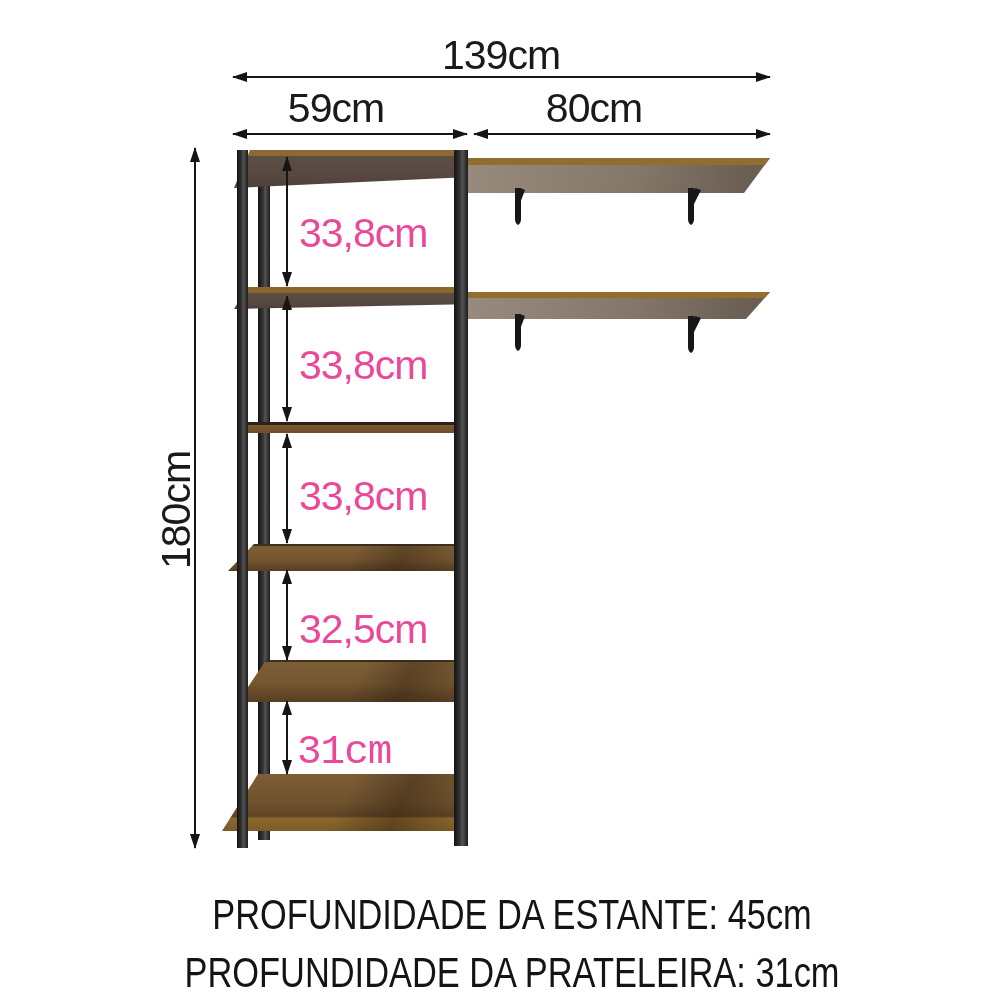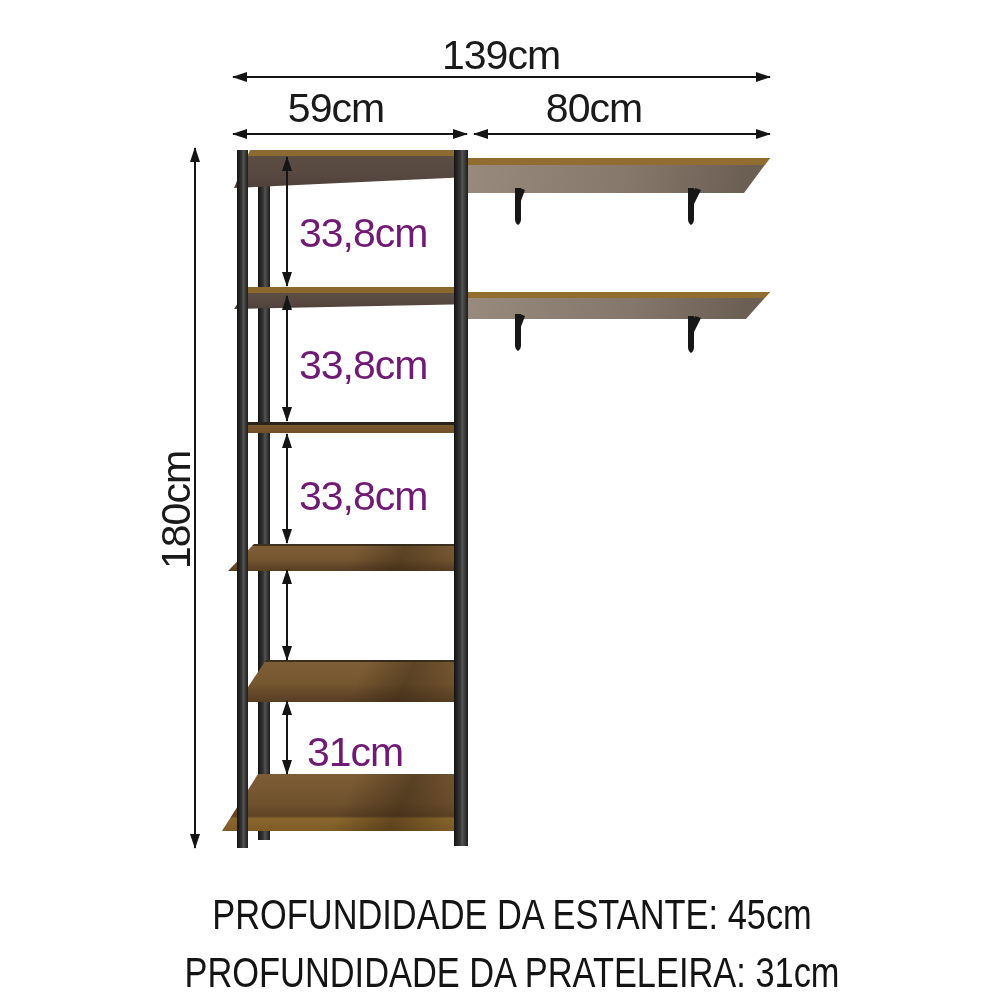--- a/index.html
+++ b/index.html
@@ -7,21 +7,21 @@
     position:relative;width:1000px;height:1000px;background:#ffffff;overflow:hidden;
     font-family:"Liberation Sans","DejaVu Sans",sans-serif;color:#1a1a1a;
   }
   
   .dim-label{
     position:absolute;font-size:41px;line-height:1;letter-spacing:-1px;
     color:#1a1a1a;white-space:nowrap;transform:translate(-50%,-50%);
   }
   .gap-label{
     position:absolute;font-size:41px;line-height:1;letter-spacing:-1px;
-    color:#701a75;white-space:nowrap;transform:translateY(-50%);
+    color:#ec4899;white-space:nowrap;transform:translateY(-50%);
   }
   .rot-label{
     position:absolute;font-size:41px;line-height:1;letter-spacing:-1px;
     color:#1a1a1a;white-space:nowrap;transform:translate(-50%,-50%) rotate(-90deg);
   }
   
   .harrow{position:absolute;height:2px;background:#151515;}
   .harrow::before,.harrow::after{content:"";position:absolute;top:50%;transform:translateY(-50%);
     border-top:5px solid transparent;border-bottom:5px solid transparent;}
   .harrow::before{left:-1px;border-right:15px solid #151515;}
@@ -129,20 +129,21 @@
   <div class="varrow" style="left:286px;top:157px;height:129px;"></div>
   <div class="gap-label" style="left:299px;top:233px;">33,8cm</div>
 
   <div class="varrow" style="left:286px;top:296px;height:125px;"></div>
   <div class="gap-label" style="left:299px;top:365px;">33,8cm</div>
 
   <div class="varrow" style="left:286px;top:434px;height:109px;"></div>
   <div class="gap-label" style="left:299px;top:496px;">33,8cm</div>
 
   <div class="varrow" style="left:286px;top:570px;height:90px;"></div>
+  <div class="gap-label" style="left:299px;top:629px;">32,5cm</div>
 
   <div class="varrow" style="left:286px;top:701px;height:73px;"></div>
-  <div class="gap-label" style="left:307px;top:752px;">31cm</div>
+  <div class="gap-label" style="left:297px;top:752px;font-family:Liberation Mono, monospace;">31cm</div>
 
   <div class="footer-line" style="top:893px;">PROFUNDIDADE DA ESTANTE: 45cm</div>
   <div class="footer-line" style="top:951px;">PROFUNDIDADE DA PRATELEIRA: 31cm</div>
 
 </div>
 
 </body></html>

